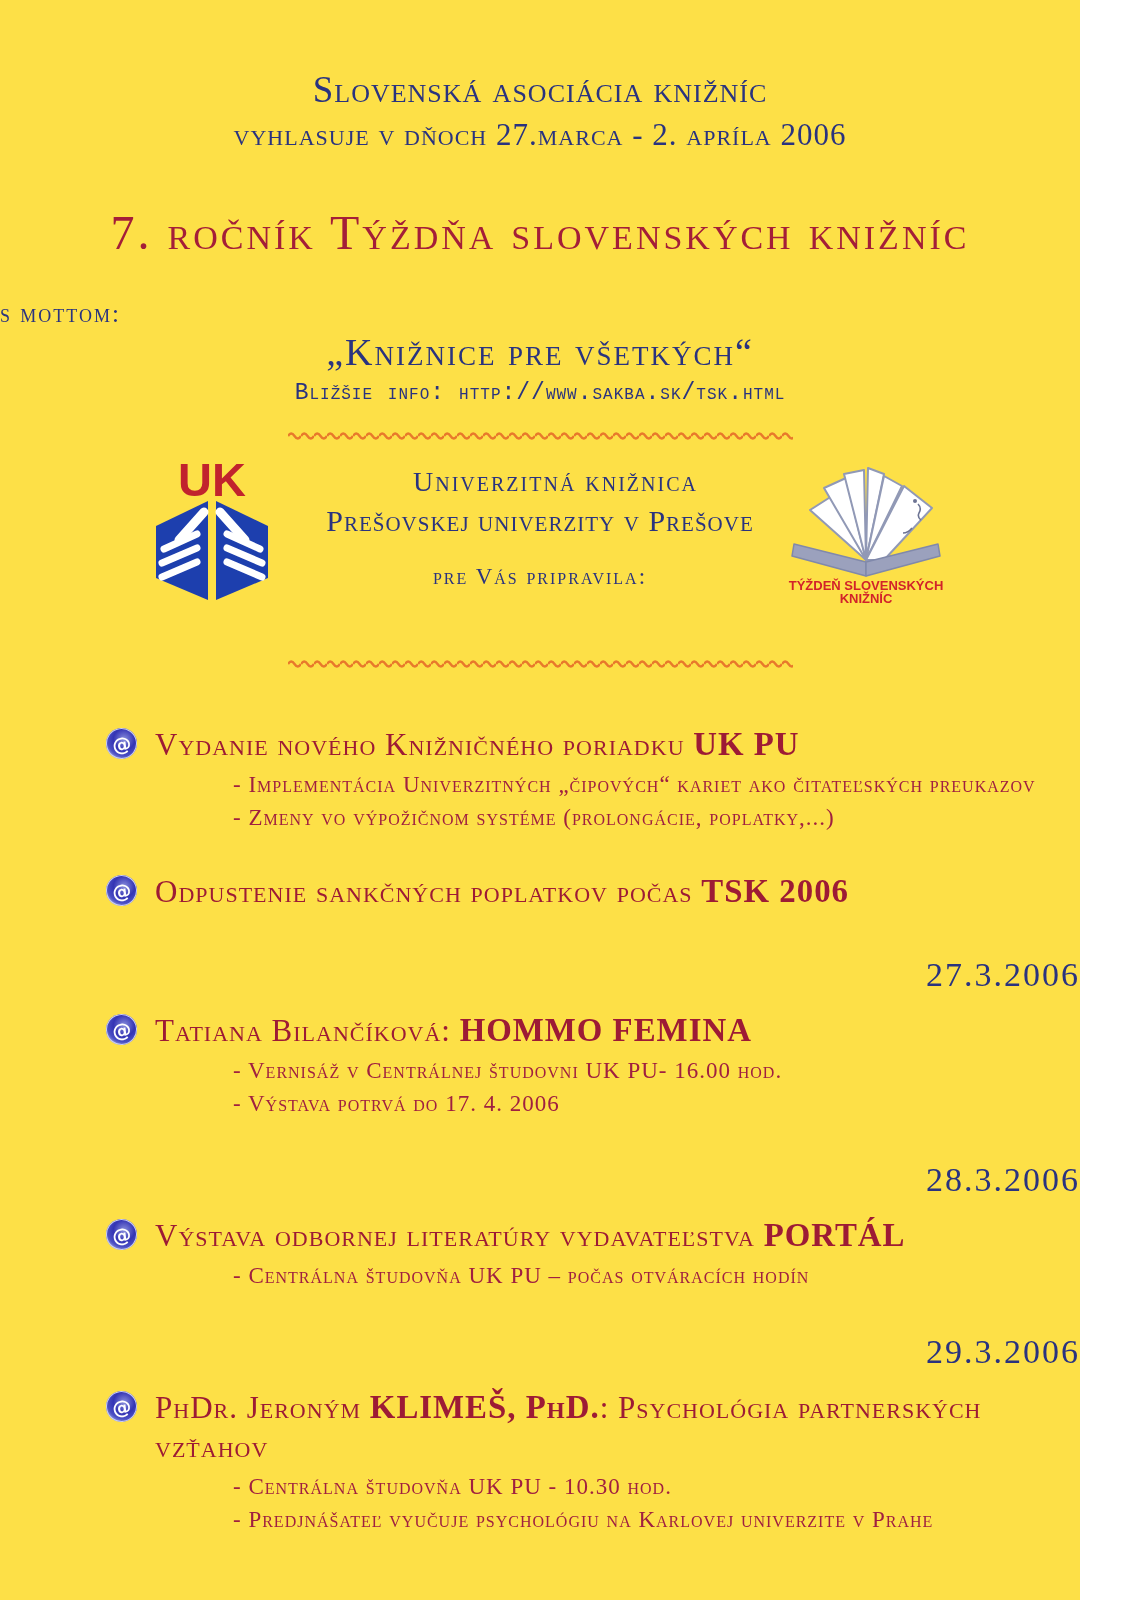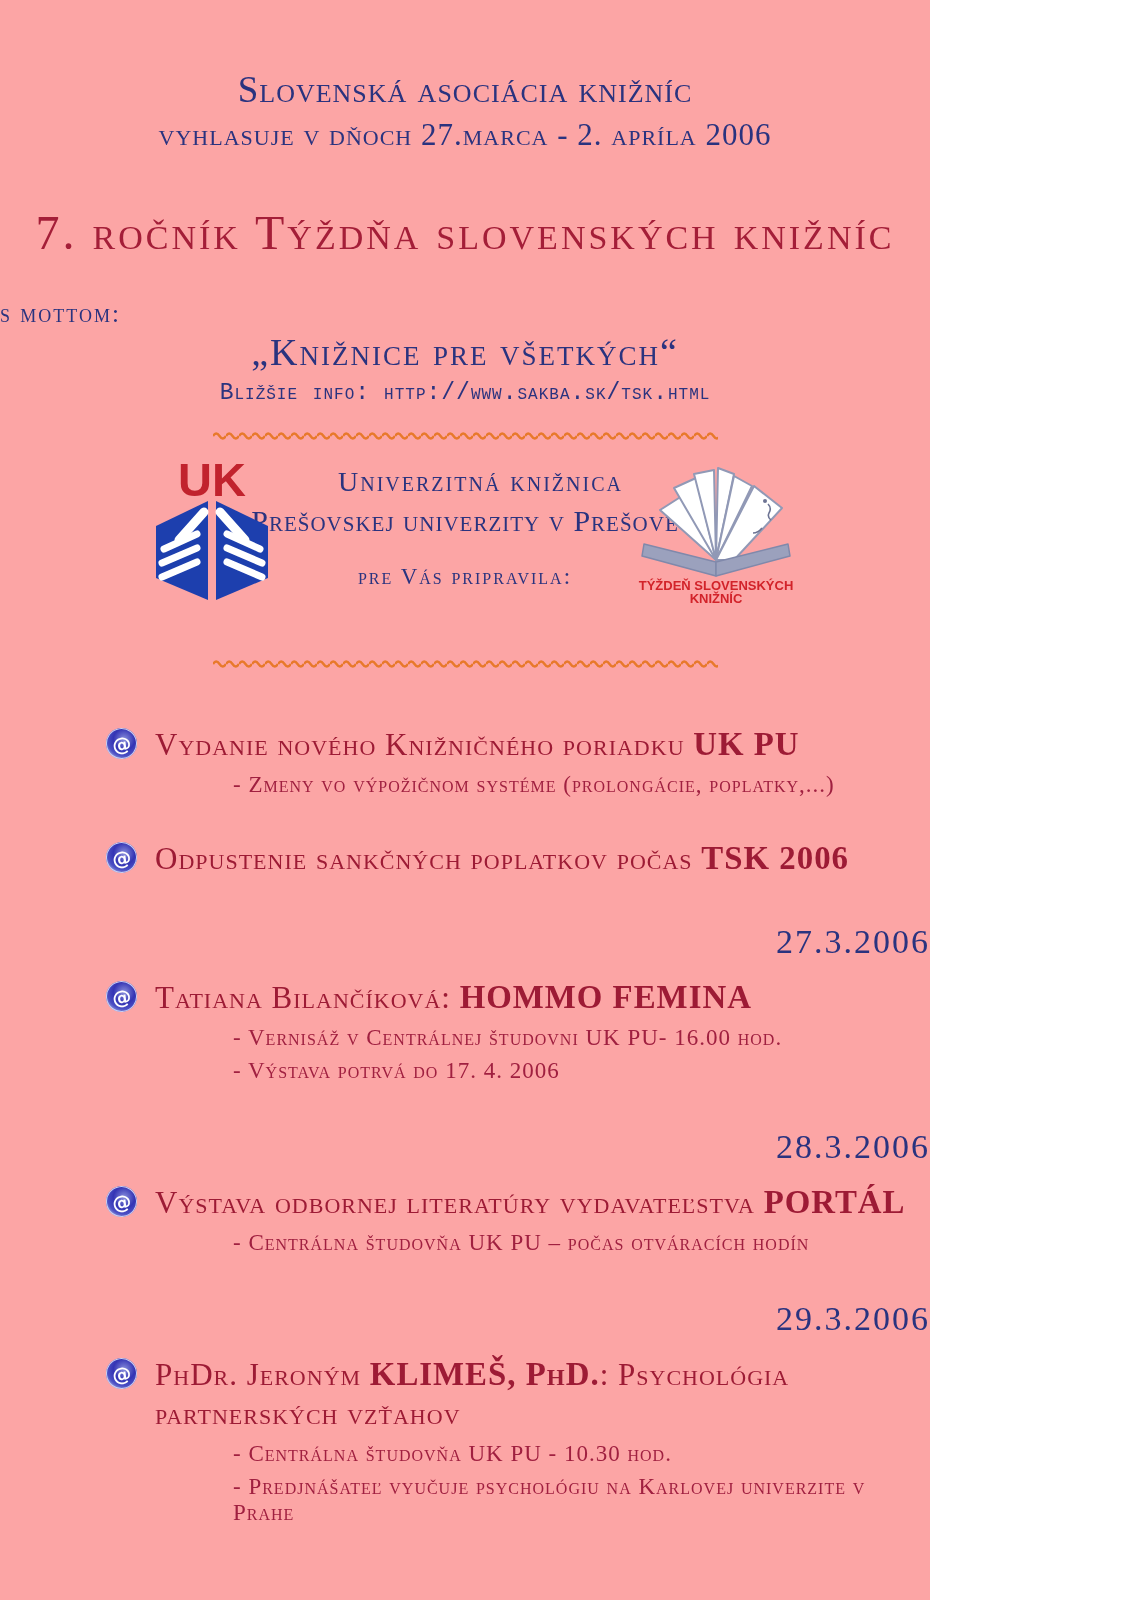--- a/index.html
+++ b/index.html
@@ -1,18 +1,18 @@
 <!DOCTYPE html>
 <html><head>
 <meta charset="utf-8">
 <style>
   html,body{margin:0;padding:0;background:#fff;}
   .page{
-    width:930px;height:1600px;position:relative;overflow:hidden;
-    background:#fca5a5;
+    width:1080px;height:1600px;position:relative;overflow:hidden;
+    background:#fde047;
     font-family:"Liberation Serif",serif;
     font-variant:small-caps;
     color:#2a337f;
   }
   .hdr1{padding-top:68px;font-size:37px;letter-spacing:1px;color:#2a337f;text-align:center;}
   .hdr2{margin-top:6px;font-size:31px;letter-spacing:1px;color:#2a337f;text-align:center;}
   .doc-title{
     margin-top:52px;font-size:48px;letter-spacing:3px;color:#a41e38;
     text-align:center;font-weight:500;
   }
@@ -137,20 +137,21 @@
       <rect width="505" height="14" fill="url(#wave2)"></rect>
     </svg>
   </div>
 
   <div class="content">
 
     <div class="bullet-row">
       <span class="at-icon">@</span>
       <span class="bullet-title"><span>Vydanie nového Knižničného poriadku </span><span class="strong">UK PU</span><span></span></span>
     </div>
+    <div class="sub">- Implementácia Univerzitných „čipových“ kariet ako čitateľských preukazov</div>
     <div class="sub">- Zmeny vo výpožičnom systéme (prolongácie, poplatky,...)</div>
 
     <div class="bullet-row mt-lg">
       <span class="at-icon">@</span>
       <span class="bullet-title"><span>Odpustenie sankčných poplatkov počas </span><span class="strong">TSK 2006</span><span></span></span>
     </div>
 
     <div class="date">27.3.2006</div>
     <div class="bullet-row">
       <span class="at-icon">@</span>

